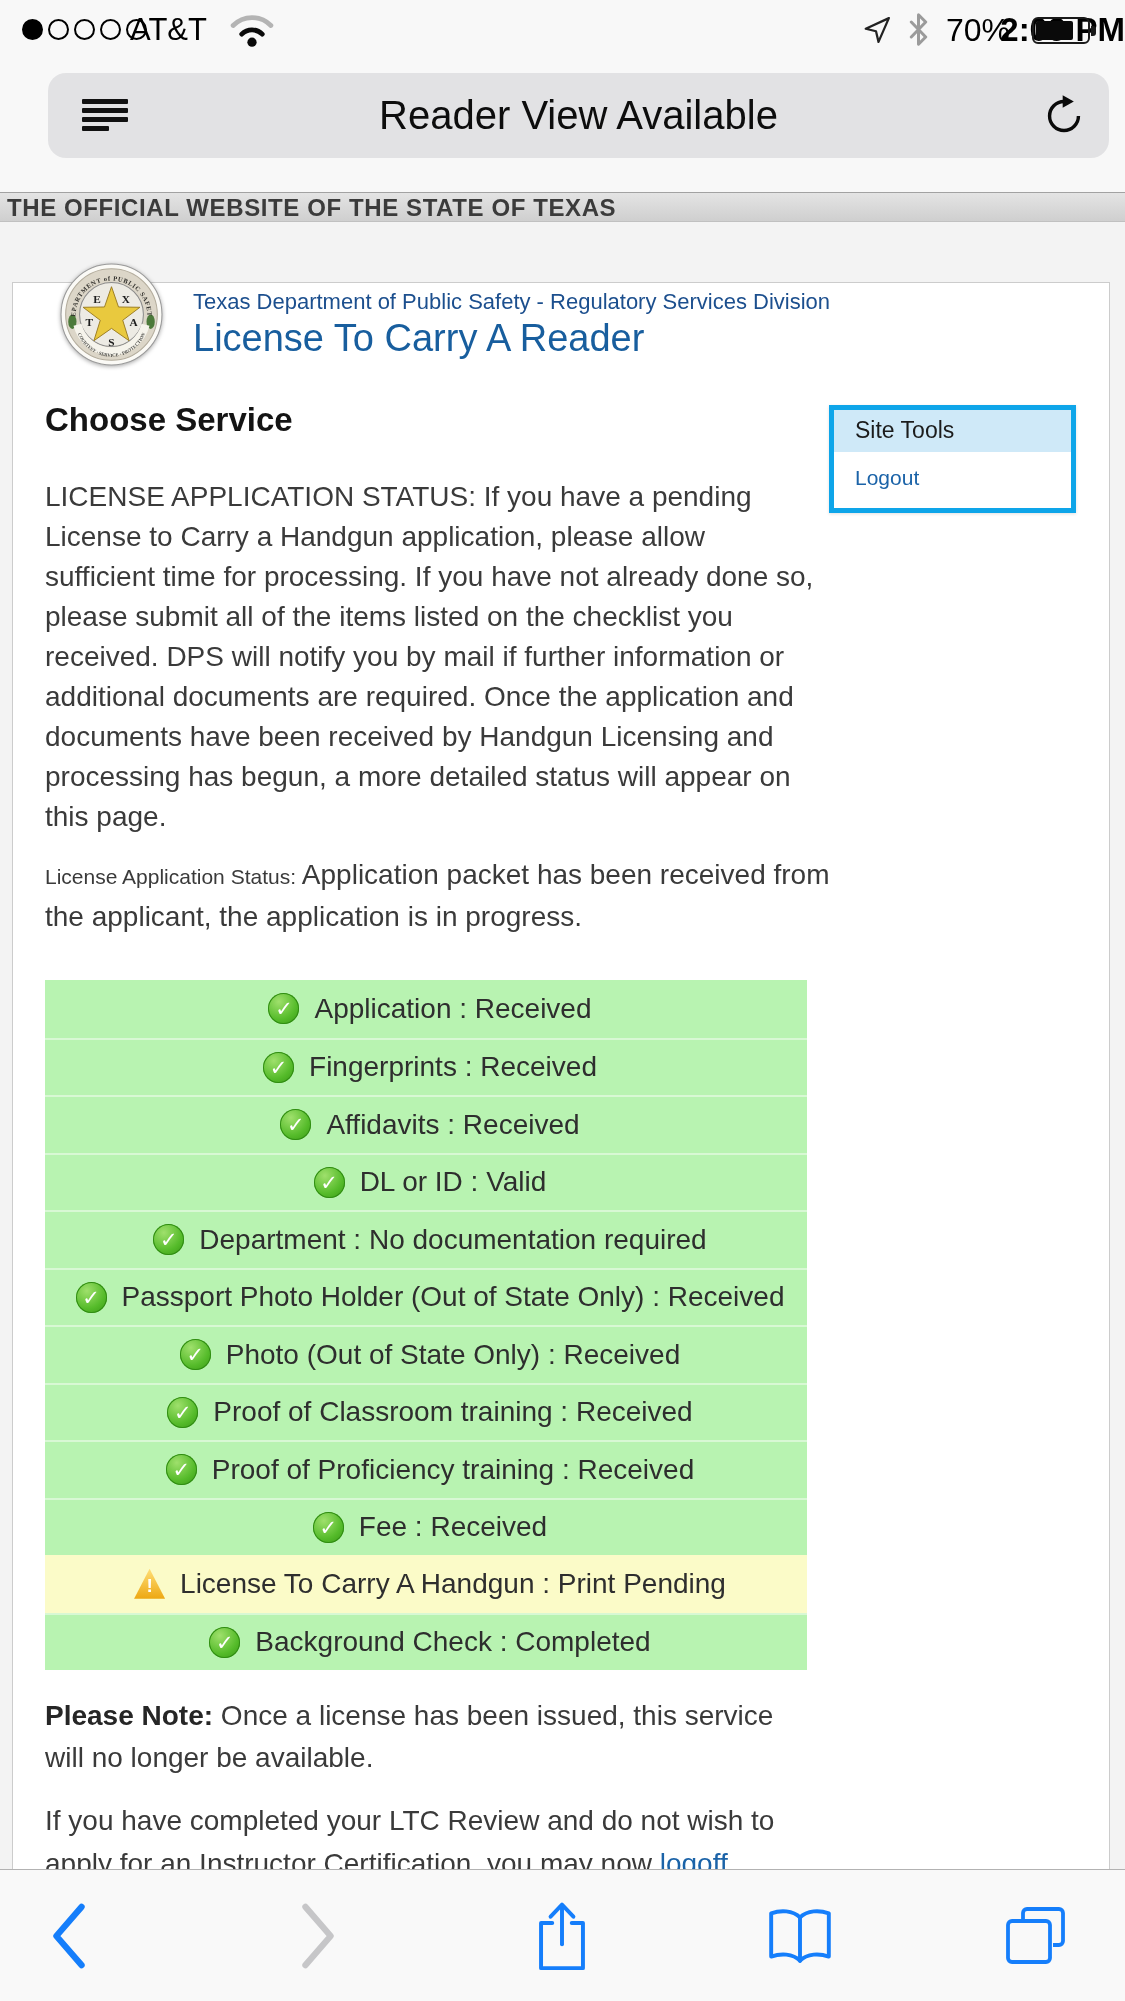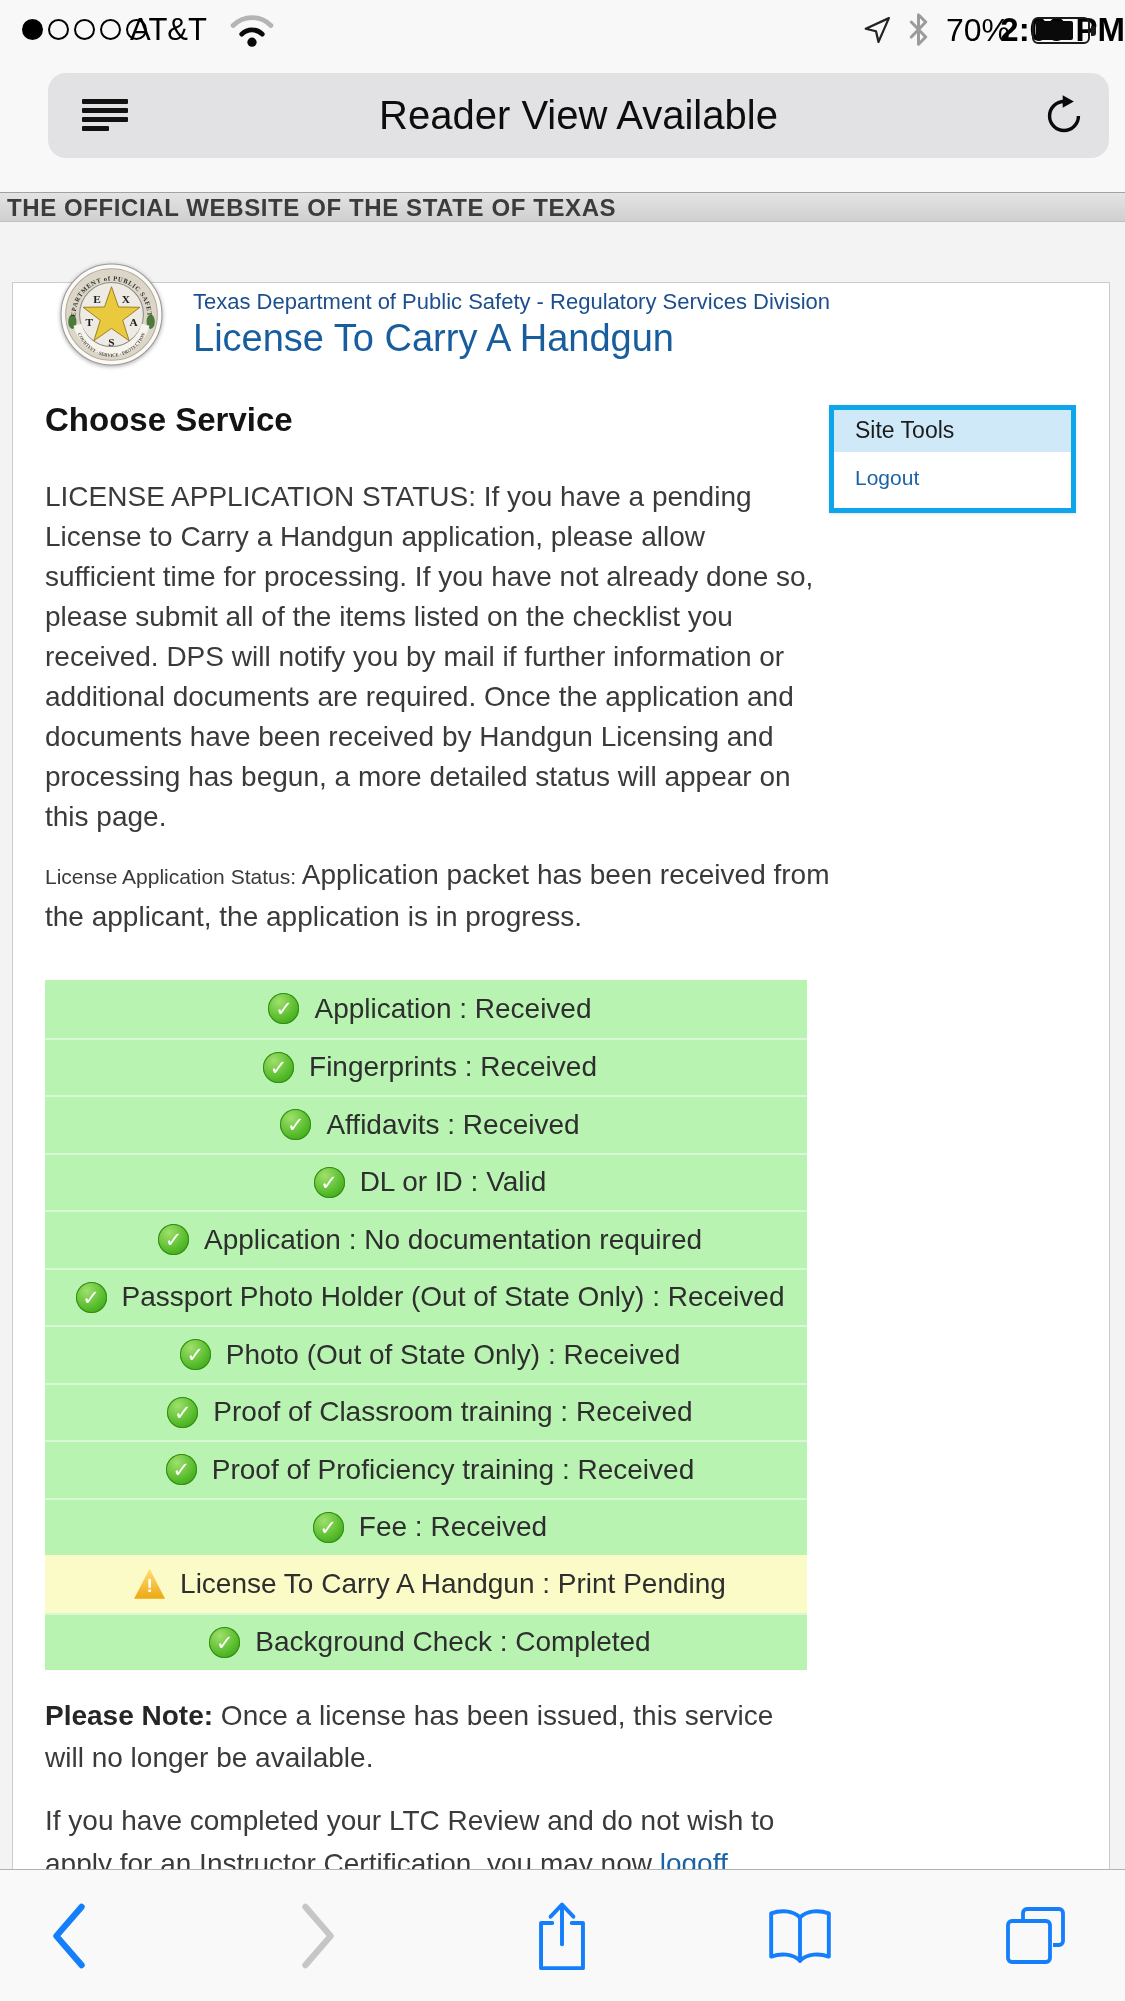--- a/index.html
+++ b/index.html
@@ -161,21 +161,21 @@
         <text x="36" y="39">E</text>
           <text x="64" y="39">X</text>
         <text x="28.5" y="61">T</text>
           <text x="71.5" y="61">A</text>
         <text x="50" y="81">S</text>
       </g>
     </svg>
 
     <div class="header-text">
       <div class="agency">Texas Department of Public Safety - Regulatory Services Division</div>
-      <div class="site-title">License To Carry A Handgun</div>
+      <div class="site-title">License To Carry A Reader</div>
     </div>
 
     <div class="sidebar">
       <div class="sidebar-header">Site Tools</div>
       <div class="sidebar-body">
         <a class="link">Logout</a>
       </div>
     </div>
 
     <h2 class="h-choose">Choose Service</h2>
@@ -210,21 +210,21 @@
           <span class="row-text">Affidavits : Received</span>
         </div>
 
         <div class="c-row ok">
           <span class="st-icon"></span>
           <span class="row-text">DL or ID : Valid</span>
         </div>
 
         <div class="c-row ok">
           <span class="st-icon"></span>
-          <span class="row-text">Application : No documentation required</span>
+          <span class="row-text">Department : No documentation required</span>
         </div>
 
         <div class="c-row ok">
           <span class="st-icon"></span>
           <span class="row-text">Passport Photo Holder (Out of State Only) : Received</span>
         </div>
 
         <div class="c-row ok">
           <span class="st-icon"></span>
           <span class="row-text">Photo (Out of State Only) : Received</span>

